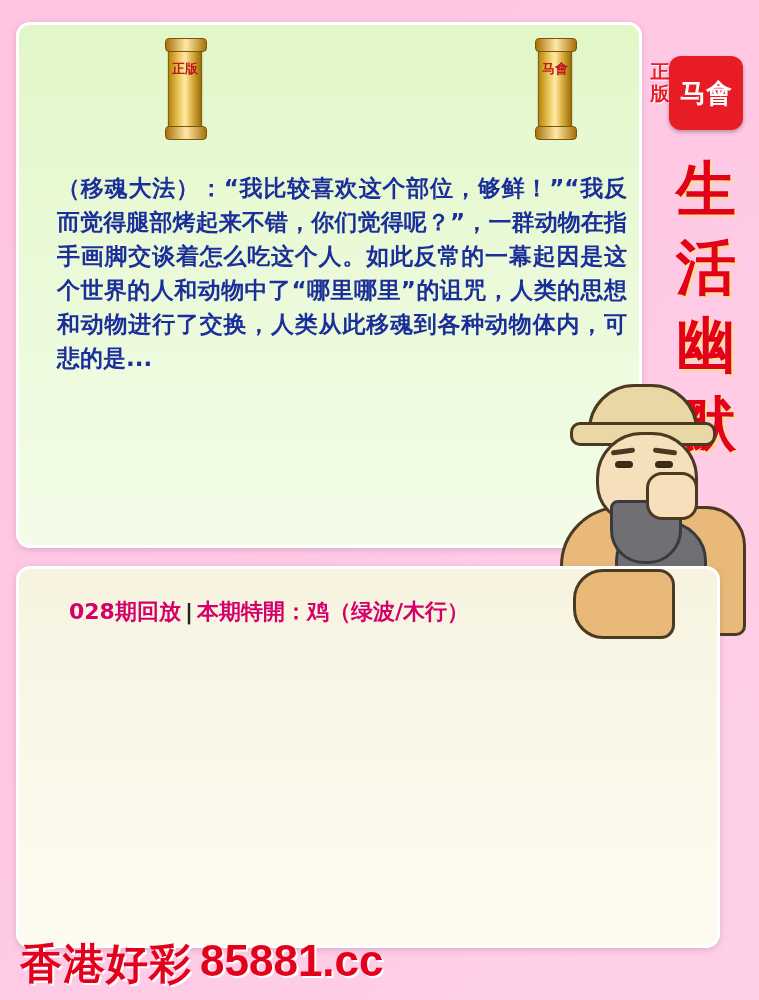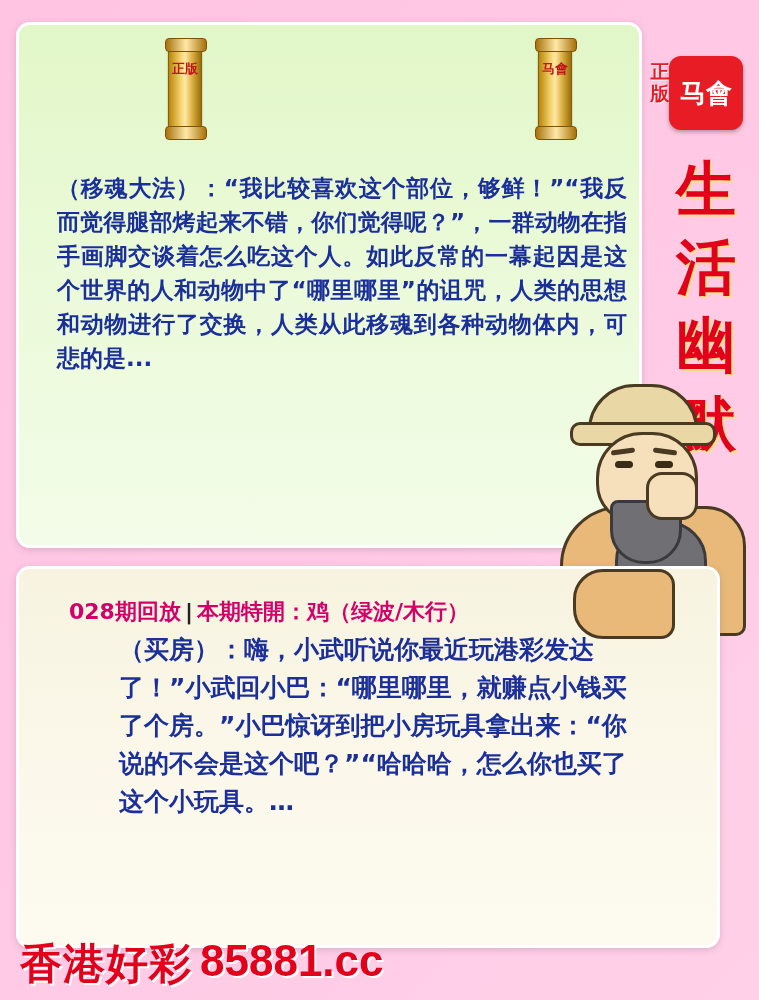--- a/index.html
+++ b/index.html
@@ -393,21 +393,20 @@
       <div class="om-eye r"></div>
     </div>
     <div class="om-beard"></div>
     <div class="om-hand"></div>
   </div>
 
   <div class="card-bottom">
     <div class="bottom-head">
       <span>028期回放</span><span class="sep">|</span><span>本期特開：鸡（绿波/木行）</span>
     </div>
-    <div class="bottom-text">（买房）：嗨，小武听说你最近玩港彩发达了！”小武回小巴：“哪里哪里，就赚点小钱买了个房。”小巴惊讶到把小房玩具拿出来：“你说的不会是这个吧？”“哈哈哈，怎么你也买了这个小玩具。…</div>
   </div>
 
   <div class="footer">
     <span class="footer-cn">香港好彩</span>
     <span class="footer-url">85881.cc</span>
   </div>
 
 </div>
 
 </body></html>

